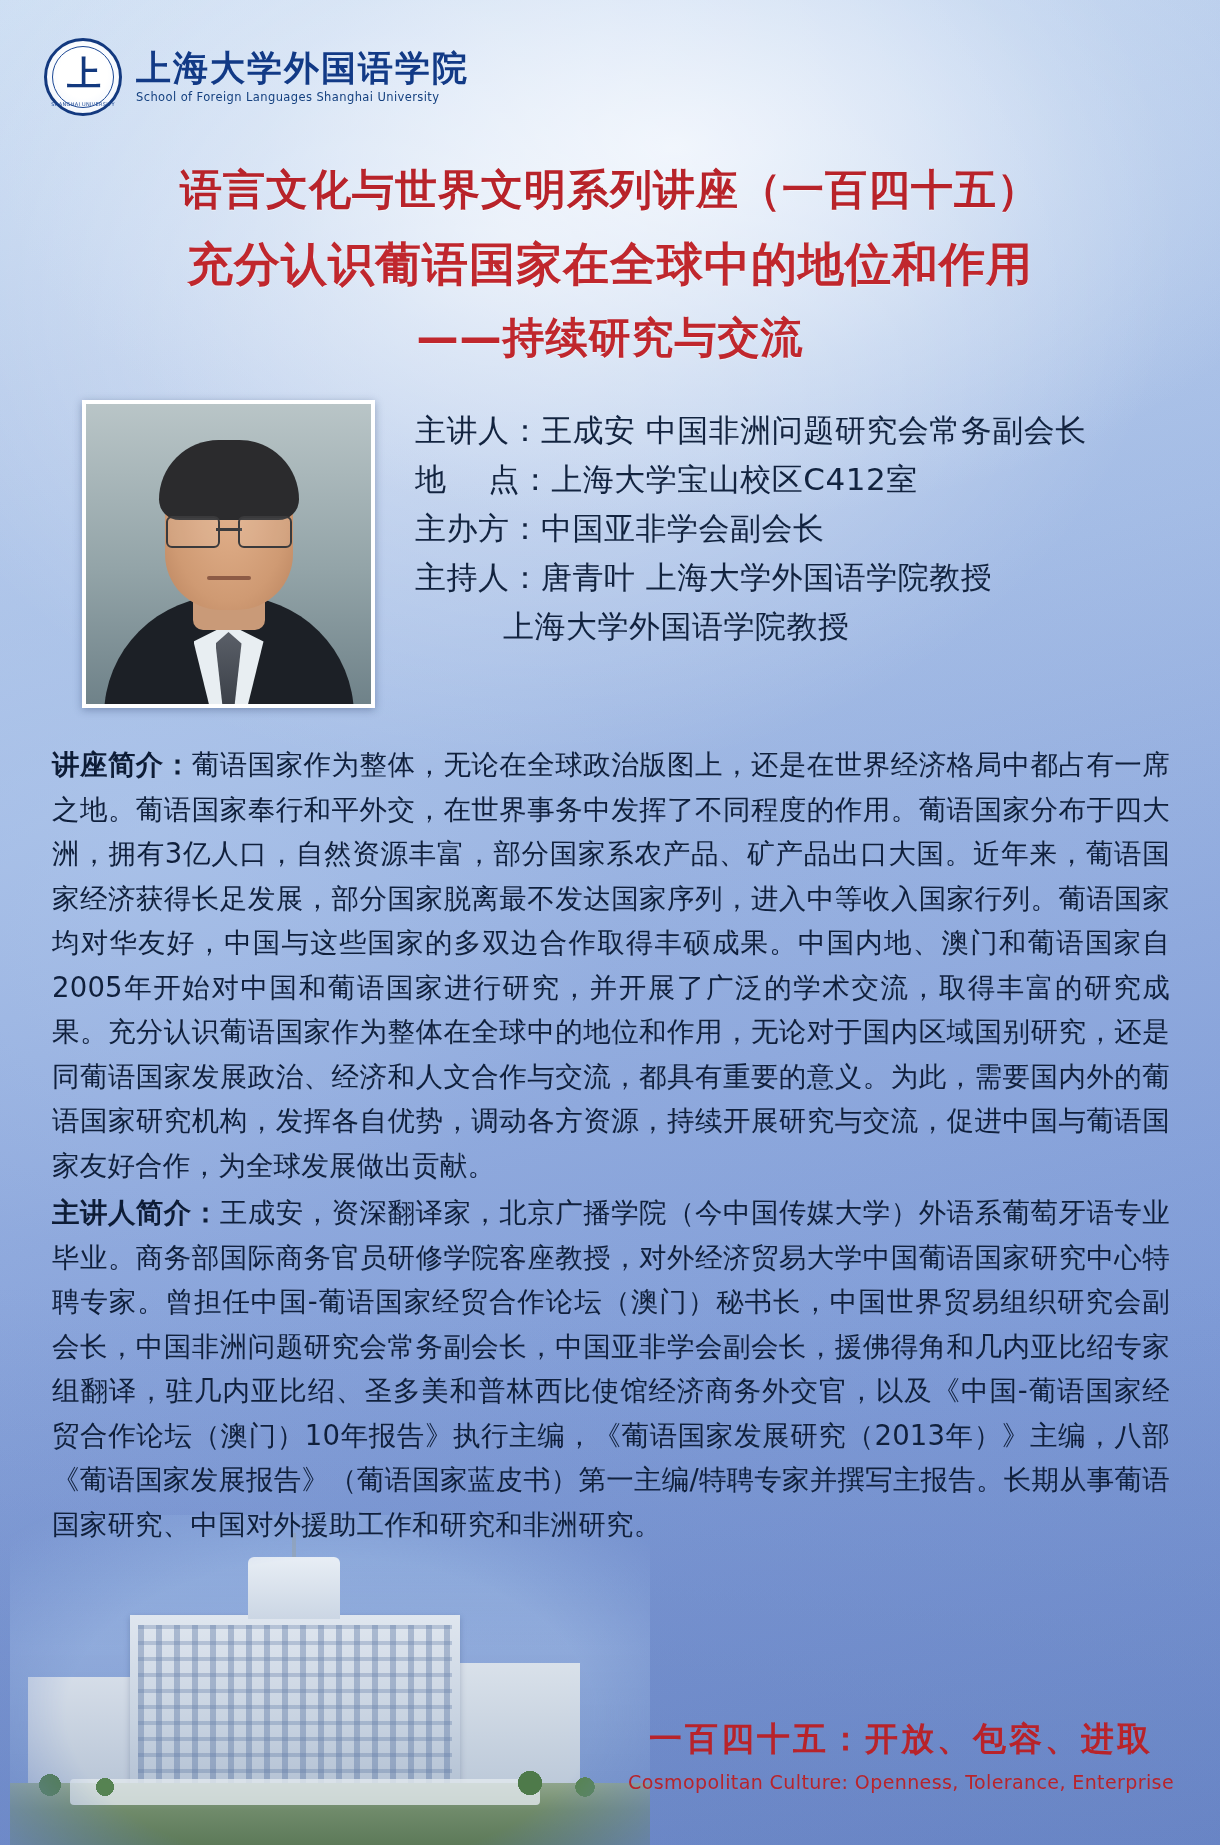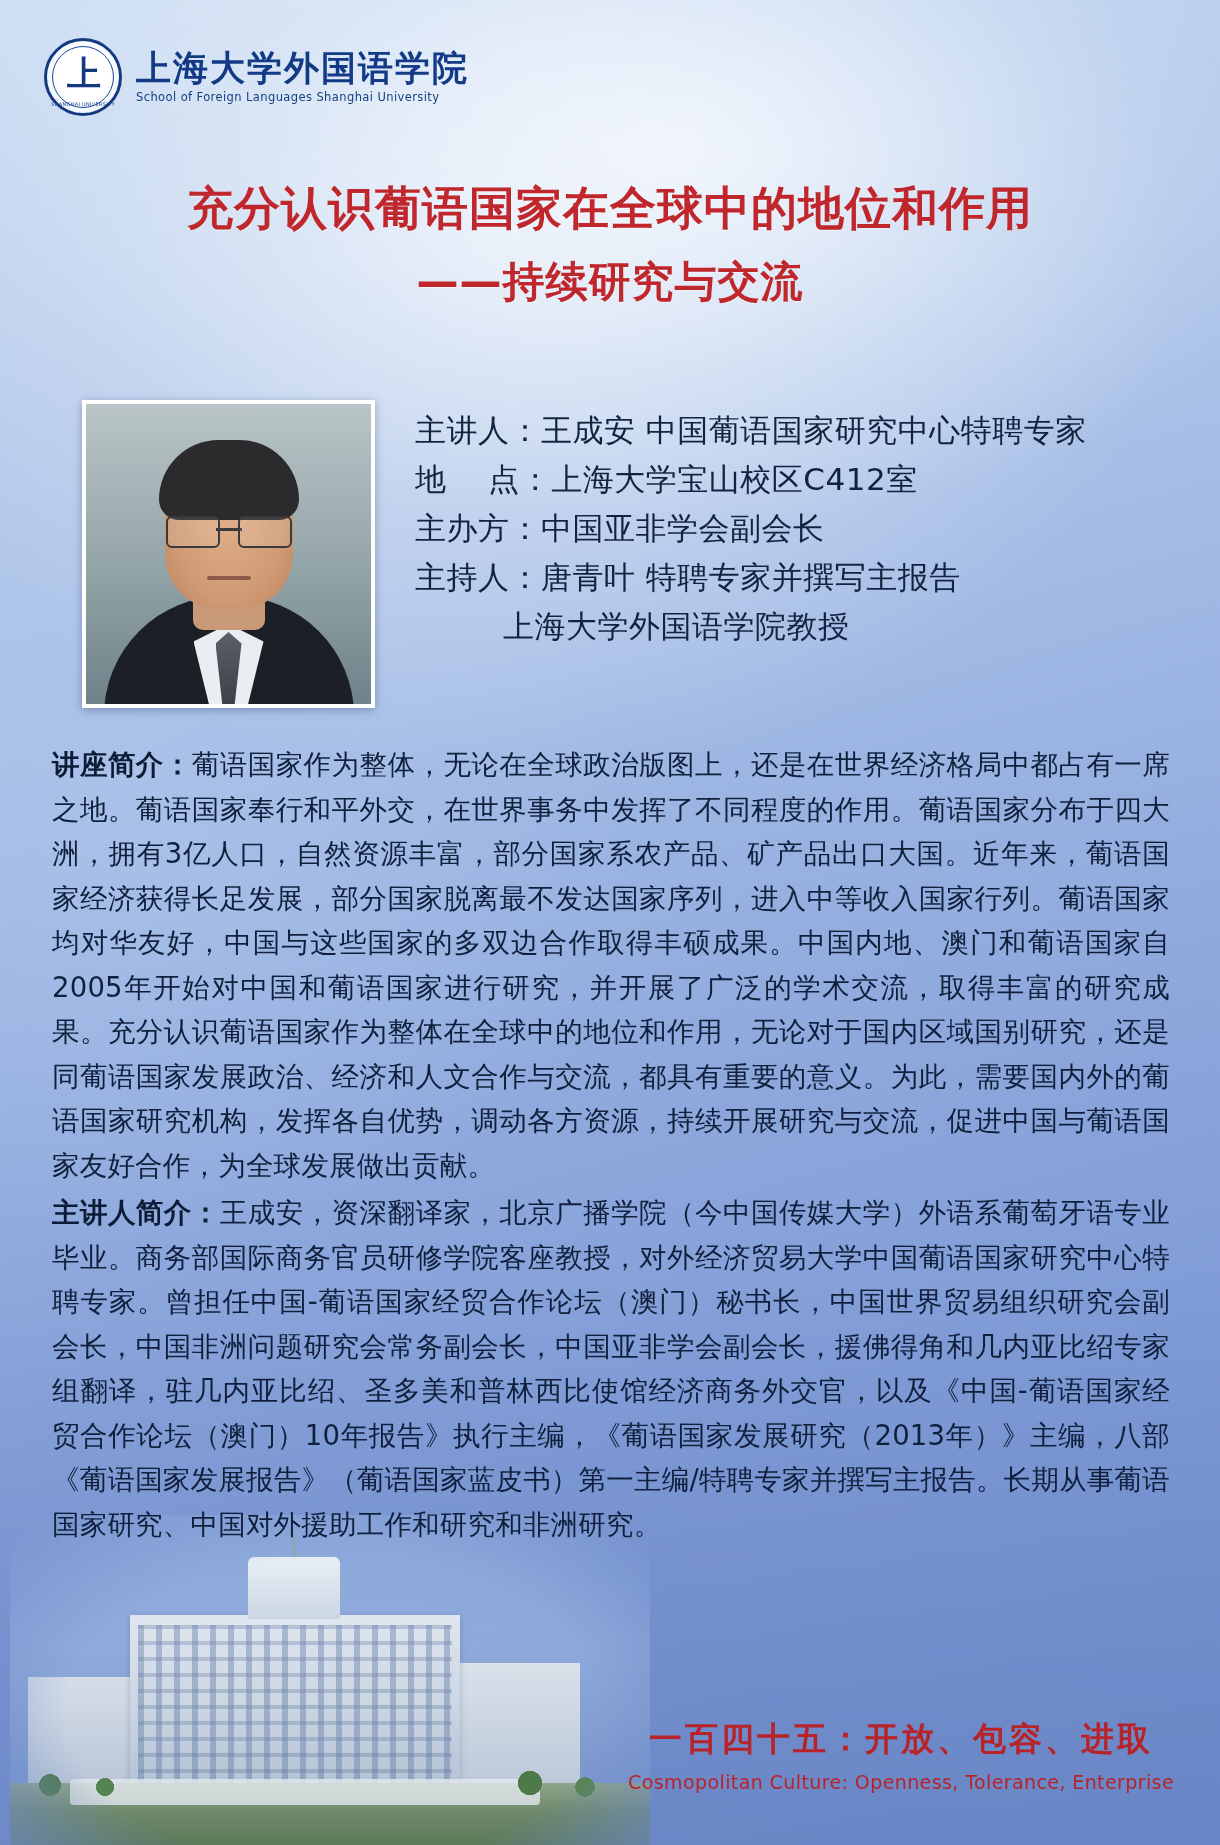--- a/index.html
+++ b/index.html
@@ -437,20 +437,21 @@
       <div class="glyph">上</div>
       <div class="arcs">SHANGHAI UNIVERSITY</div>
     </div>
     <div class="logo-text">
       <div class="logo-cn">上海大学外国语学院</div>
       <div class="logo-en">School of Foreign Languages Shanghai University</div>
     </div>
   </div>
 
   <div class="titles">
+    <div class="title-series">语言文化与世界文明系列讲座（一百四十五）</div>
     <div class="title-main">充分认识葡语国家在全球中的地位和作用</div>
     <div class="title-sub">——持续研究与交流</div>
   </div>
 
   <div class="info-wrap">
     <div class="portrait">
       <div class="bg"></div>
       <div class="shoulders"></div>
       <div class="shirt"></div>
       <div class="tie"></div>
@@ -459,24 +460,24 @@
       <div class="hair"></div>
       <div class="glasses">
         <div class="lens l"></div>
         <div class="bridge"></div>
         <div class="lens r"></div>
       </div>
       <div class="mouth"></div>
     </div>
 
     <div class="info-lines">
-      <div class="info-line">主讲人：王成安 中国葡语国家研究中心特聘专家</div>
+      <div class="info-line">主讲人：王成安 中国非洲问题研究会常务副会长</div>
       <div class="info-line">地　 点：上海大学宝山校区C412室</div>
       <div class="info-line">主办方：中国亚非学会副会长</div>
-      <div class="info-line">主持人：唐青叶 特聘专家并撰写主报告</div>
+      <div class="info-line">主持人：唐青叶 上海大学外国语学院教授</div>
       <div class="info-line indent">上海大学外国语学院教授</div>
     </div>
   </div>
 
   <div class="body-block" id="intro-block">
     <span class="body-label">讲座简介：</span><span>葡语国家作为整体，无论在全球政治版图上，还是在世界经济格局中都占有一席之地。葡语国家奉行和平外交，在世界事务中发挥了不同程度的作用。葡语国家分布于四大洲，拥有3亿人口，自然资源丰富，部分国家系农产品、矿产品出口大国。近年来，葡语国家经济获得长足发展，部分国家脱离最不发达国家序列，进入中等收入国家行列。葡语国家均对华友好，中国与这些国家的多双边合作取得丰硕成果。中国内地、澳门和葡语国家自2005年开始对中国和葡语国家进行研究，并开展了广泛的学术交流，取得丰富的研究成果。充分认识葡语国家作为整体在全球中的地位和作用，无论对于国内区域国别研究，还是同葡语国家发展政治、经济和人文合作与交流，都具有重要的意义。为此，需要国内外的葡语国家研究机构，发挥各自优势，调动各方资源，持续开展研究与交流，促进中国与葡语国家友好合作，为全球发展做出贡献。</span>
   </div>
 
   <div class="body-block" id="bio-block">
     <span class="body-label">主讲人简介：</span><span>王成安，资深翻译家，北京广播学院（今中国传媒大学）外语系葡萄牙语专业毕业。商务部国际商务官员研修学院客座教授，对外经济贸易大学中国葡语国家研究中心特聘专家。曾担任中国-葡语国家经贸合作论坛（澳门）秘书长，中国世界贸易组织研究会副会长，中国非洲问题研究会常务副会长，中国亚非学会副会长，援佛得角和几内亚比绍专家组翻译，驻几内亚比绍、圣多美和普林西比使馆经济商务外交官，以及《中国-葡语国家经贸合作论坛（澳门）10年报告》执行主编，《葡语国家发展研究（2013年）》主编，八部《葡语国家发展报告》（葡语国家蓝皮书）第一主编/特聘专家并撰写主报告。长期从事葡语国家研究、中国对外援助工作和研究和非洲研究。</span>

